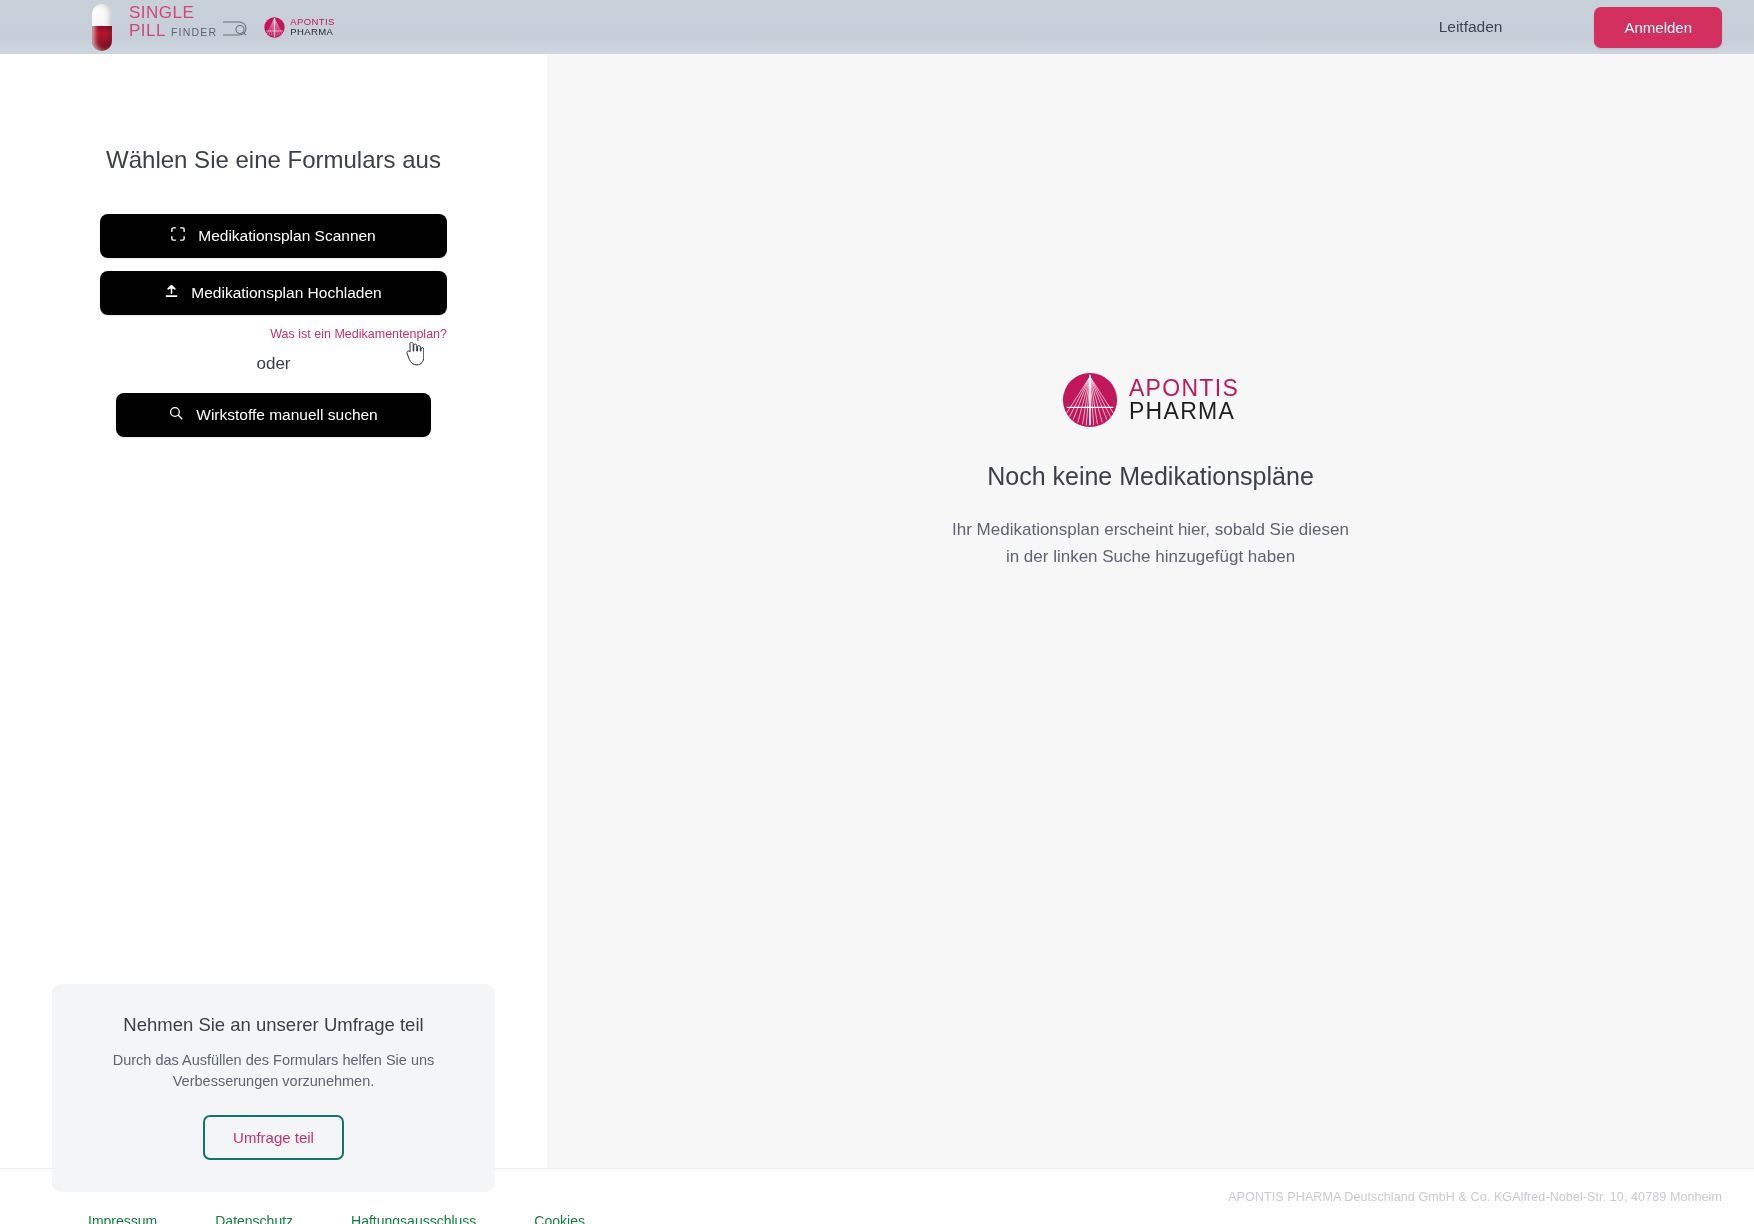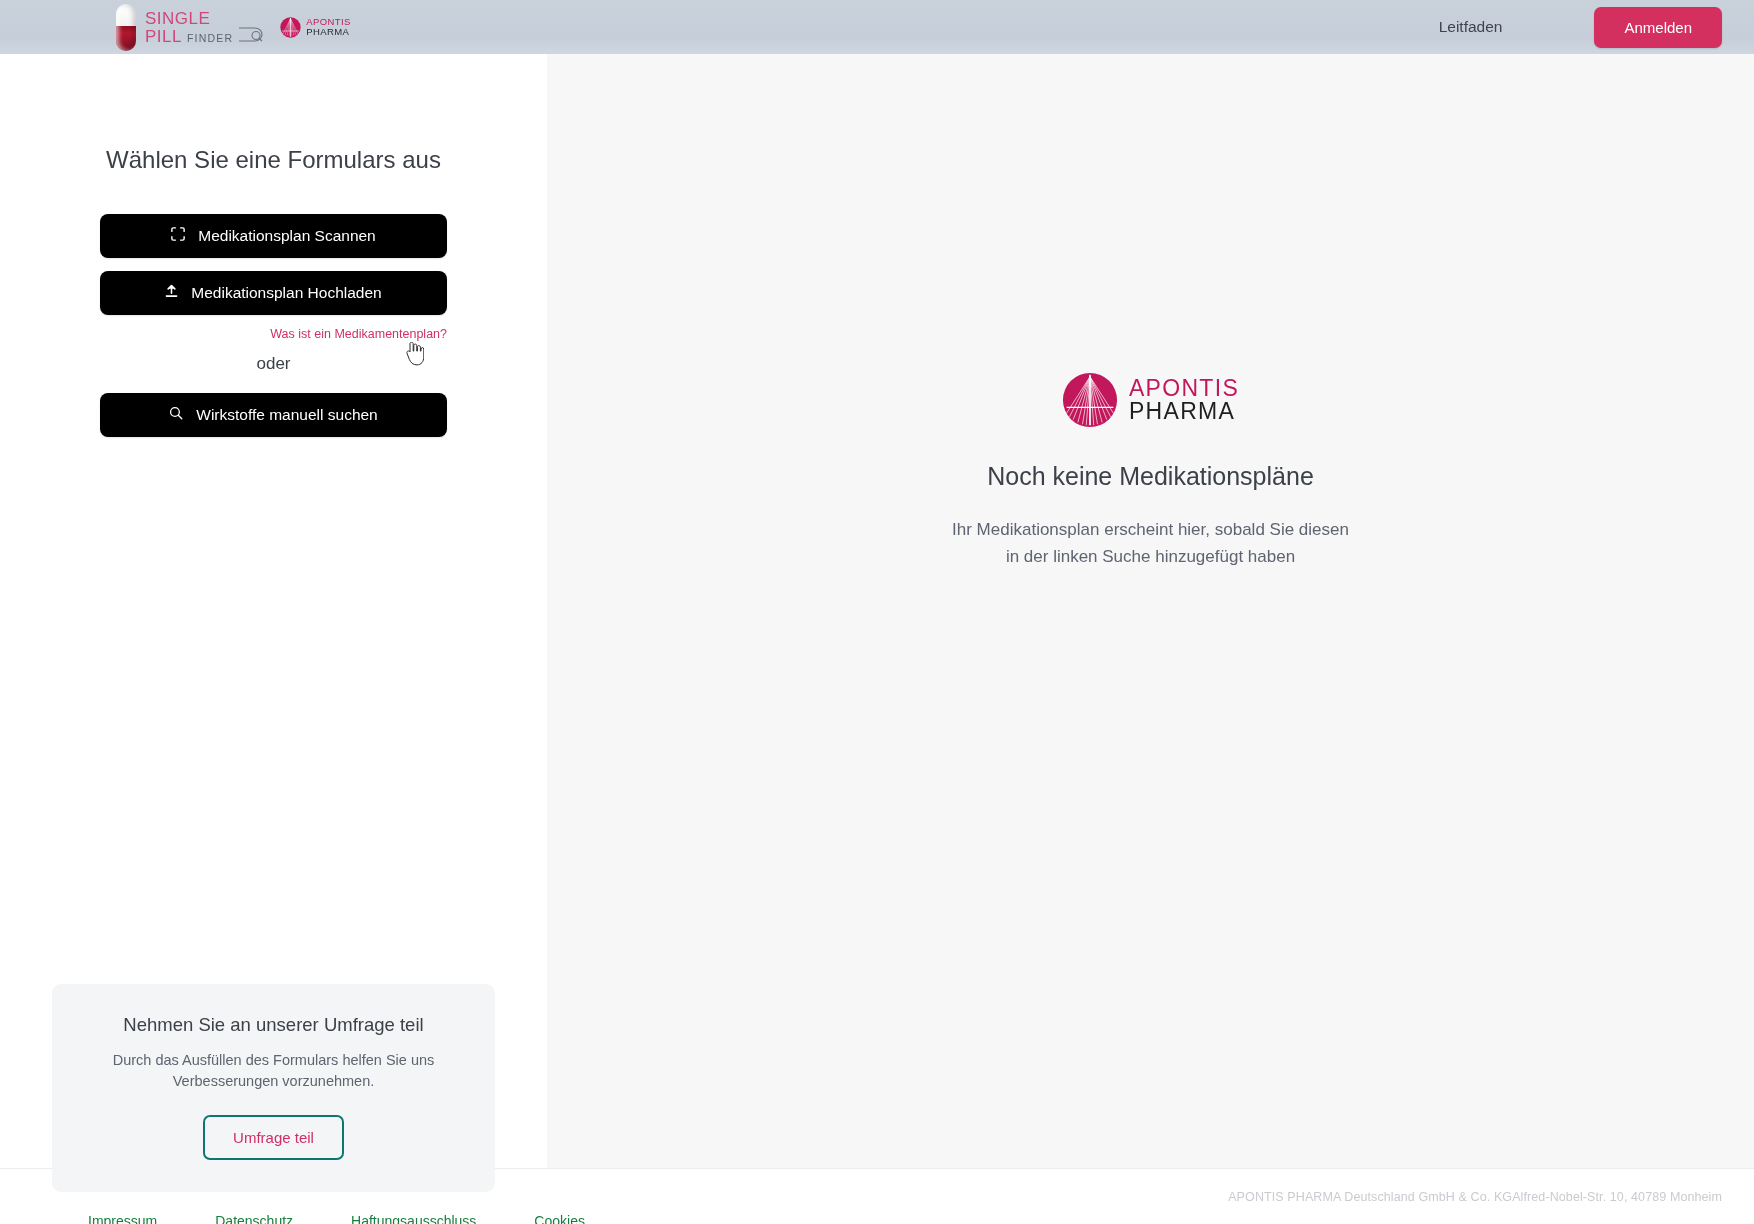--- a/index.html
+++ b/index.html
@@ -13,21 +13,21 @@
 
   
   .header {
     height:54px; flex:0 0 54px;
     background:linear-gradient(180deg,#c9d1db 0%,#c6ced9 70%,#cfd6df 100%);
     display:flex; align-items:center;
     padding:0 32px 0 92px;
     position:relative;
   }
   .brand { display:flex; align-items:center; gap:14px; }
-  .pill-logo { display:flex; align-items:center; gap:9px;margin-left:24px; }
+  .pill-logo { display:flex; align-items:flex-start; gap:17px; }
   .capsule {
     width:20px; height:47px; position:relative; display:block;
     border-radius:10px 10px 10px 10px;
     overflow:hidden;
     background:linear-gradient(180deg,#ffffff 0%,#f4f4f4 46%,#8f0f22 47%,#b3172f 62%,#7d0d1e 100%);
     box-shadow:inset -3px 0 5px rgba(0,0,0,.18), inset 3px 0 4px rgba(255,255,255,.6);
   }
   .wordmark { line-height:1; }
   .wm-row { display:flex; align-items:flex-end; gap:5px; }
   .wm-single, .wm-pill {
@@ -72,21 +72,21 @@
     height:44px; font-size:15.5px; font-family:inherit; cursor:pointer;
     display:flex; align-items:center; justify-content:center; gap:13px;
     box-shadow:0 1px 2px rgba(0,0,0,.10);
   }
   .big-btn + .big-btn { margin-top:13px; }
   .what-link {
     align-self:flex-end; color:#ce3064; font-size:12.5px;
     margin-top:12px; cursor:pointer; text-decoration:none;
   }
   .oder { color:#3c4049; font-size:17px; margin-top:13px; margin-bottom:19px; }
-  .btn-search { width:347px; }
+  .btn-search { width:315px; }
 
   
   .survey-card {
     position:absolute; left:52px; top:930px; width:443px;
     background:#f4f5f6; border-radius:9px; padding:30px 28px 32px;
     text-align:center;
   }
   .survey-title { font-size:18.5px; color:#3c4049; margin-bottom:14px; }
   .survey-desc { font-size:14.5px; color:#5e6470; line-height:1.47; margin-bottom:22px; }
   .survey-btn {

